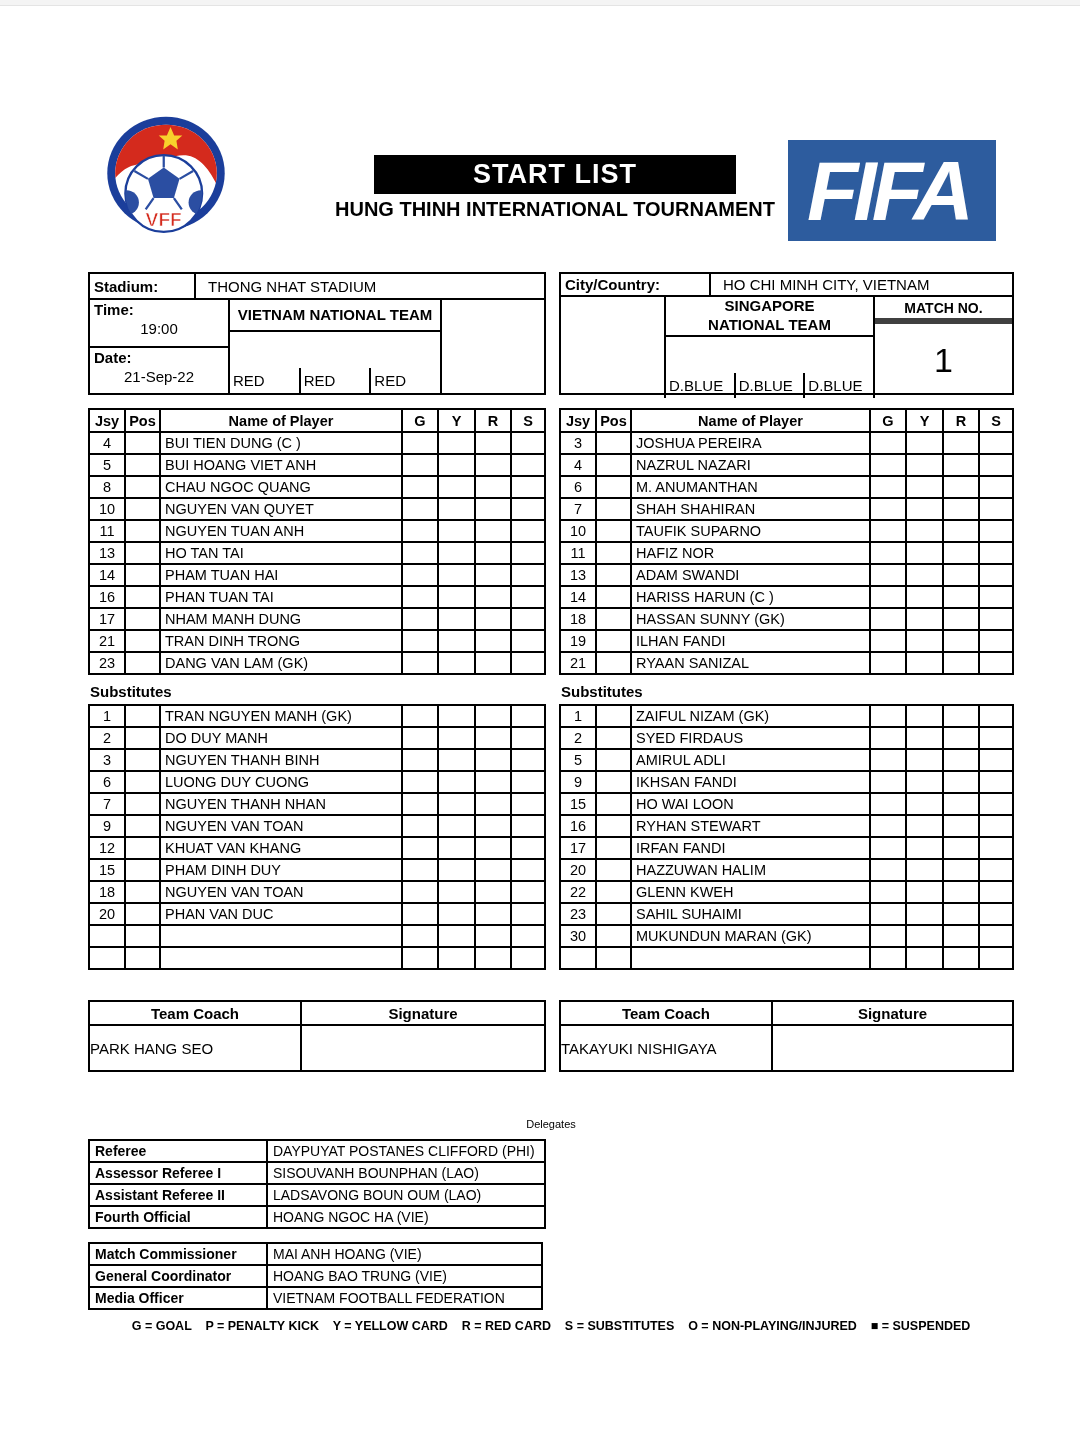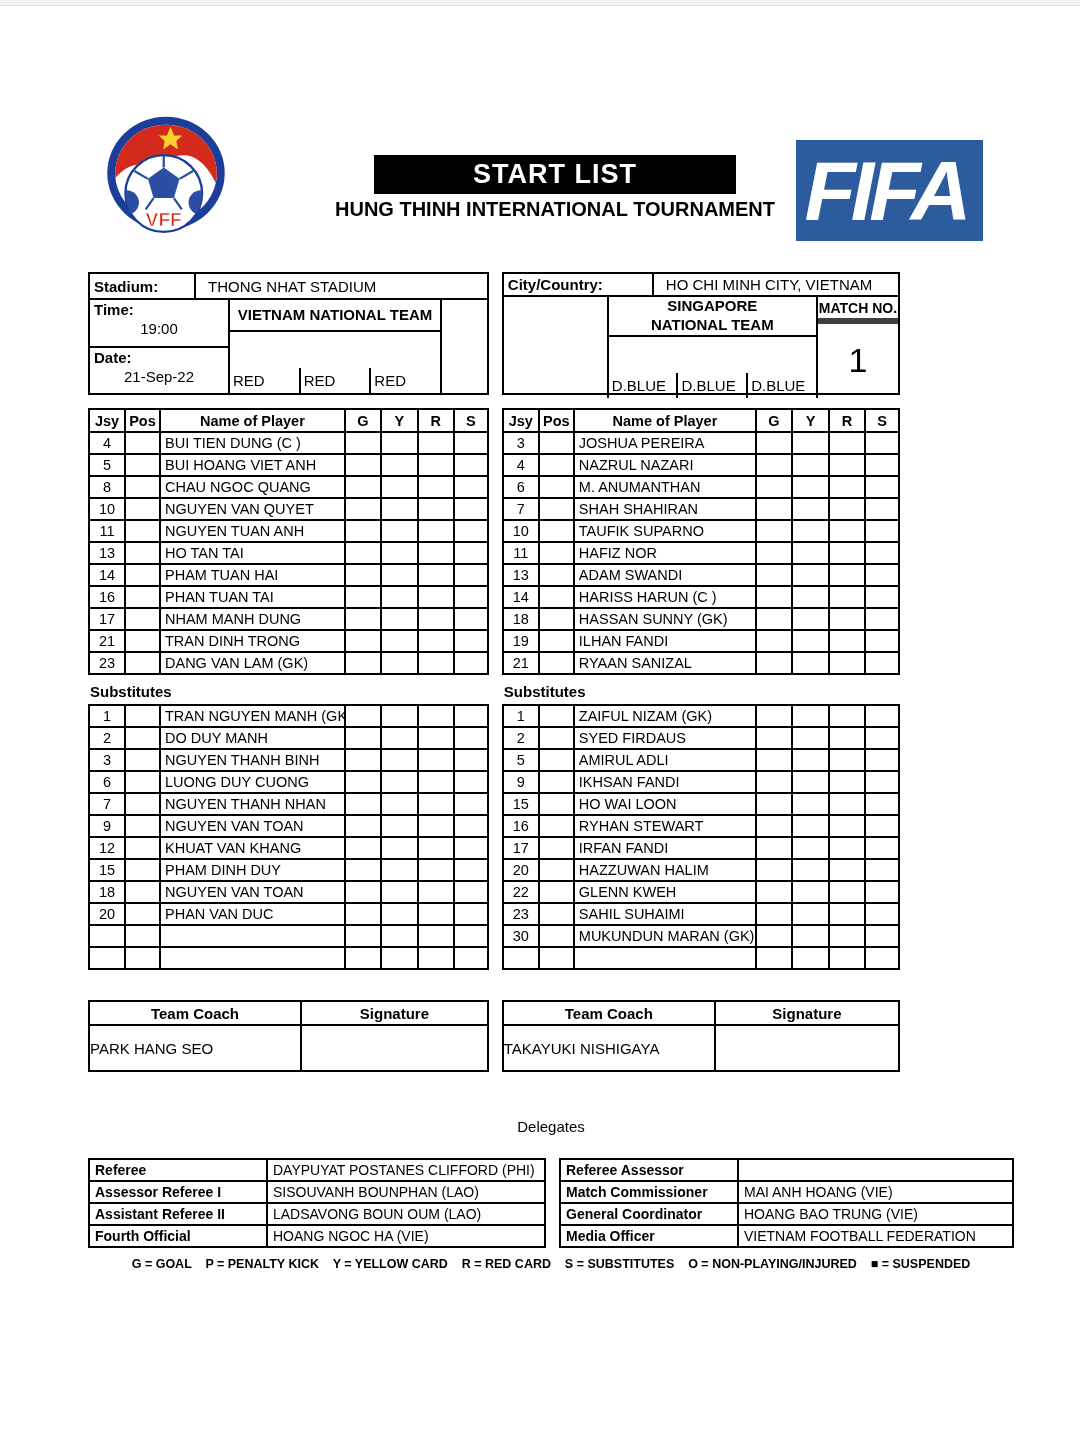--- a/index.html
+++ b/index.html
@@ -10,27 +10,27 @@
   }
   .top-strip { position:absolute; top:0; left:0; right:0; height:6px; background:#f4f4f4; border-bottom:1px solid #e4e4e4; }
 
   
   .vff-logo { position:absolute; left:98px; top:110px; width:136px; height:136px; }
   .title-wrap { position:absolute; left:322px; top:155px; width:466px; text-align:center; }
   .start-list-box { width:362px; height:39px; margin:0 auto; background:#000; color:#fff;
     display:flex; align-items:center; justify-content:center;
     font-size:27px; font-weight:700; letter-spacing:1px; }
   .tournament { margin-top:4px; font-size:20px; font-weight:700; white-space:nowrap; letter-spacing:0px; }
-  .fifa-logo { position:absolute; left:788px; top:140px; width:187px; height:101px; background:#2d5c9e;
-    display:flex; align-items:center; justify-content:center; overflow:hidden;margin-left:8px; }
+  .fifa-logo { position:absolute; left:788px; top:140px; width:208px; height:101px; background:#2d5c9e;
+    display:flex; align-items:center; justify-content:center; overflow:hidden; }
   .fifa-logo span { color:#fff; font-size:84px; font-weight:700; font-style:italic; letter-spacing:-5px;
     line-height:1; padding-right:8px; }
 
   
-  .main { position:absolute; left:88px; top:272px; width:812px; display:flex; gap:13px; }
+  .main { position:absolute; left:88px; top:272px; width:926px; display:flex; gap:13px; }
   .col-left { width:458px; }
   .col-right { width:455px; }
 
   
   .info { border:2px solid #000; height:123px; display:flex; flex-direction:column; font-size:15px; }
   .info-row1 { height:26px; display:flex; border-bottom:2px solid #000; }
   .info-row1 .lbl { font-weight:700; padding:2px 4px; border-right:2px solid #000; display:flex; align-items:center; }
   .info-left .info-row1 .lbl { width:106px; }
   .info-right .info-row1 .lbl { width:150px; }
   .info-row1 .val { flex:1; padding:2px 12px; display:flex; align-items:center; }
@@ -73,22 +73,22 @@
   table.subs { margin-top:0; }
 
   
   table.coach { margin-top:30px; }
   table.coach th { border:2px solid #000; height:24px; font-size:15px; font-weight:700; text-align:center; }
   table.coach td { border:2px solid #000; height:46px; font-size:15px; text-align:left; }
   col.w-coach { width:212px; } col.w-sig { width:auto; }
 
   
   .delegates-section { position:absolute; left:88px; top:1118px; width:926px; }
-  .delegates-title { text-align:center; font-size:15px; height:18px; }
-  .delegates-tables { margin-top:22px; display:flex; gap:13px; }
+  .delegates-title { text-align:center; font-size:11px; height:18px; }
+  .delegates-tables { margin-top:3px; display:flex; gap:13px;flex-direction:column; }
   .delegates-tables .dt-l { width:458px; } .delegates-tables .dt-r { width:455px; }
   table.delegates td { border:2px solid #000; height:22px; font-size:14px; padding:1px 5px; overflow:hidden; white-space:nowrap; }
   table.delegates td.d-lbl { font-weight:700; }
   col.w-dlbl { width:178px; } col.w-dval { width:auto; }
 
   .legend { margin-top:9px; text-align:center; font-weight:700; font-size:12.5px; white-space:pre; }
 </style>
 </head>
 <body>
 
@@ -749,24 +749,20 @@
             </tr>
           </tbody>
       </table>
       <table class="delegates dt-r">
         <colgroup>
             <col class="w-dlbl">
             <col class="w-dval">
           </colgroup>
         <tbody>
             <tr>
-              <td class="d-lbl">Referee Assessor</td>
-              <td class="d-val"></td>
-            </tr>
-            <tr>
               <td class="d-lbl">Match Commissioner</td>
               <td class="d-val">MAI ANH HOANG (VIE)</td>
             </tr>
             <tr>
               <td class="d-lbl">General Coordinator</td>
               <td class="d-val">HOANG BAO TRUNG (VIE)</td>
             </tr>
             <tr>
               <td class="d-lbl">Media Officer</td>
               <td class="d-val">VIETNAM FOOTBALL FEDERATION</td>

